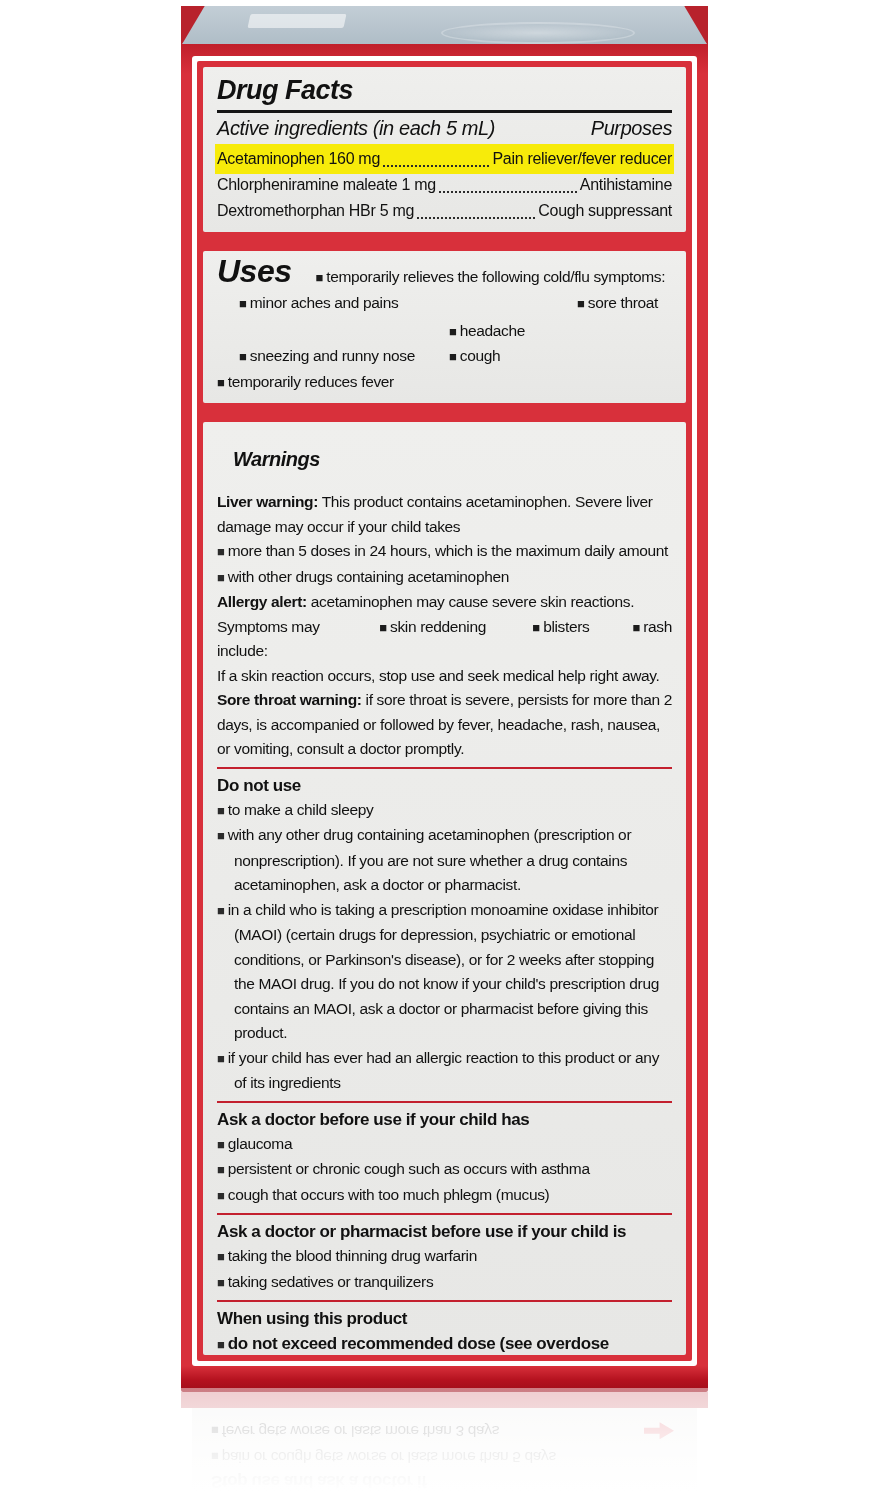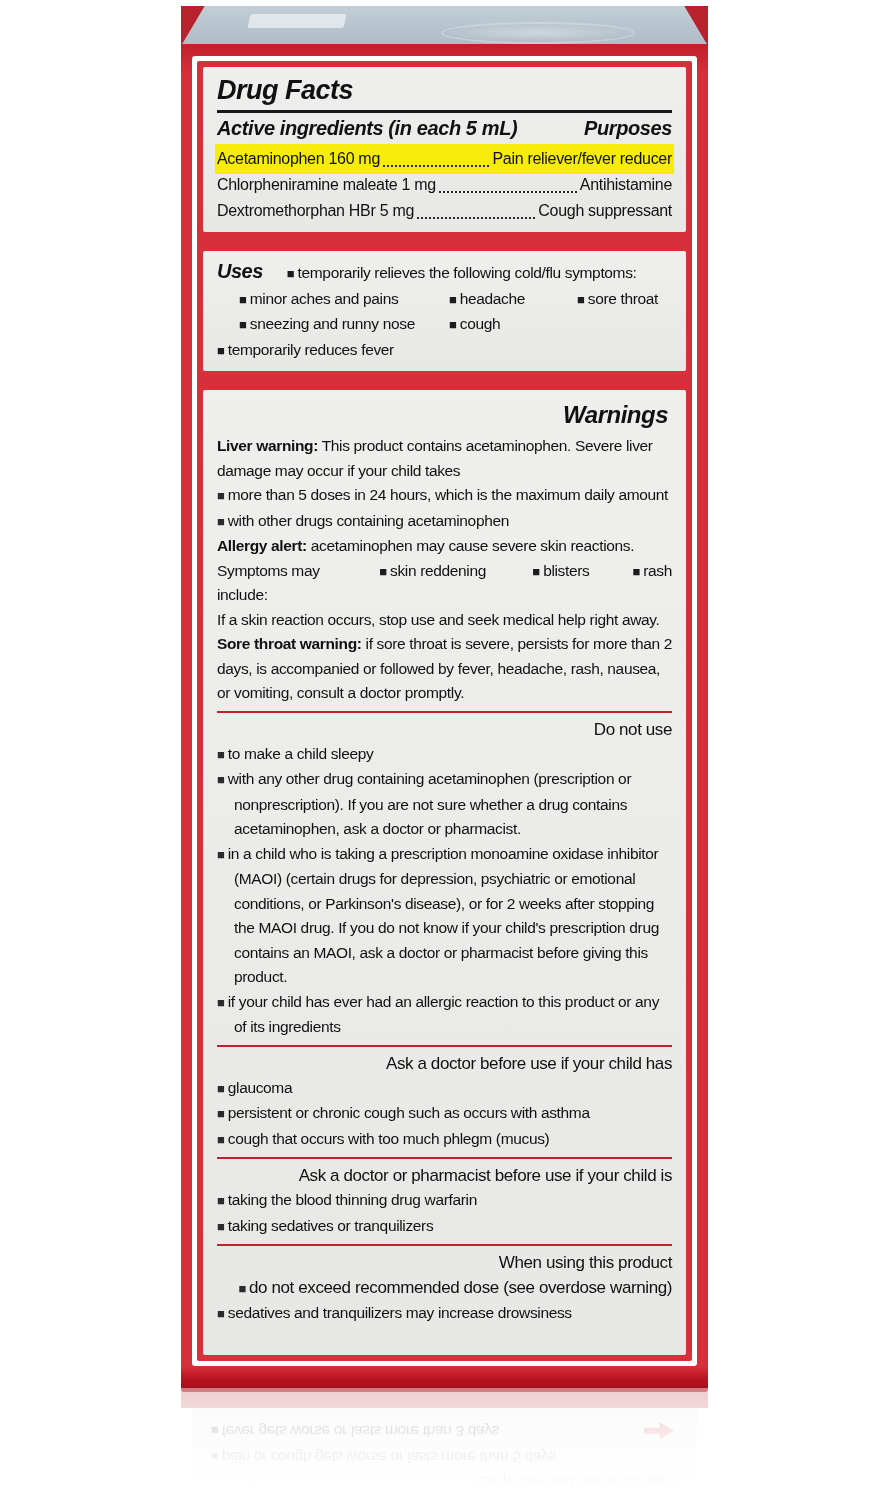--- a/index.html
+++ b/index.html
@@ -24,39 +24,39 @@
   .frame{position:absolute;left:11px;right:11px;top:12px;bottom:26px;background:#fff;
          padding:5px;border-radius:3px;box-sizing:border-box;}
   .inner{background:#d8303b;height:100%;box-sizing:border-box;padding:6px;
          display:flex;flex-direction:column;gap:19px;border-radius:2px;}
   .panel{background:linear-gradient(180deg,#efefed,#e7e7e5);border-radius:2px;
          padding:6px 14px 8px 14px;box-sizing:border-box;}
   
   .t-title{font-style:italic;font-weight:bold;font-size:27px;letter-spacing:-.5px;margin:2px 0 4px;}
   .black-rule{height:3px;background:#161616;margin:2px 0 4px;}
   .hdr-row{display:flex;justify-content:space-between;align-items:baseline;
-           font-style:italic;font-weight:bold;font-size:20px;letter-spacing:-.4px;margin:2px 0 6px;}
+           font-style:italic;font-weight:normal;font-size:20px;letter-spacing:-.4px;margin:2px 0 6px;}
   .ing-row{display:flex;align-items:flex-end;font-size:16px;letter-spacing:-.3px;
            line-height:26px;white-space:nowrap;}
   .ing-row .leader{flex:1;border-bottom:2px dotted #2a2a2a;margin:0 3px 5px 3px;min-width:20px;}
   .ing-row.hl{background:#f7eb0a;box-shadow:0 0 0 2px #f7eb0a;}
   .bodytext{font-size:15.5px;letter-spacing:-.35px;line-height:24.5px;}
   .bullet{padding-left:17px;text-indent:-17px;}
   .bullet::before{content:"\25A0\00a0";font-size:13px;color:#2b2b2b;}
   .ibullet::before{content:"\25A0\00a0";font-size:13px;color:#1c1c1c;}
   .lead{font-weight:bold;}
-  .sec-head{font-weight:normal;font-size:17px;letter-spacing:-.4px;line-height:25px;text-align:right;}
+  .sec-head{font-weight:bold;font-size:17px;letter-spacing:-.4px;line-height:25px;}
   .red-rule{height:2px;background:#c3202e;margin:5px 0 4px;}
   
   .uses-line1{display:flex;align-items:baseline;gap:24px;}
-  .uses-title{font-style:italic;font-weight:bold;font-size:20px;letter-spacing:-.5px;line-height:28px;}
+  .uses-title{font-style:italic;font-weight:bold;font-size:32px;letter-spacing:-.5px;line-height:28px;}
   .uses-ind{margin-left:22px;display:flex;}
   .uses-ind span{display:inline-block;}
   
-  .w-title{font-style:italic;font-weight:bold;font-size:24px;letter-spacing:-.5px;line-height:30px;margin:4px;text-align:right;}
+  .w-title{font-style:italic;font-weight:bold;font-size:20px;letter-spacing:-.5px;line-height:30px;margin:16px;}
   .sym-row{display:flex;}
   .arrow-row{display:flex;align-items:center;}
   .arrow-right{width:30px;height:17px;background:#d01f2c;margin-left:auto;margin-right:4px;
                clip-path:polygon(0 32%,52% 32%,52% 0,100% 50%,52% 100%,52% 68%,0 68%);}
   .p-warn{flex:1;overflow:hidden;}
   
   .reflection{position:absolute;left:181px;top:1392px;width:527px;height:108px;overflow:hidden;}
   .r-flip{transform:scaleY(-1);opacity:.38;}
   .r-band{height:16px;background:#b5121f;}
   .r-panel{background:#e9e9e7;margin:0 11px;padding:4px 19px 10px;}
@@ -103,21 +103,21 @@
             </div>
           </section>
 
           <section class="panel bodytext">
             <div class="uses-line1">
               <span class="uses-title">Uses</span>
               <span class="ibullet">temporarily relieves the following cold/flu symptoms:</span>
             </div>
             <div class="uses-ind">
               <span class="ibullet" style="width:210px;">minor aches and pains</span>
-              <span class="ibullet" style="width:128px;">headache</span>
+              <span class="ibullet" style="width:128px;margin-top:28px;">headache</span>
               <span class="ibullet">sore throat</span>
             </div>
             <div class="uses-ind">
               <span class="ibullet" style="width:210px;">sneezing and runny nose</span>
               <span class="ibullet">cough</span>
             </div>
             <div class="ibullet">temporarily reduces fever</div>
           </section>
 
           <section class="panel bodytext p-warn">

